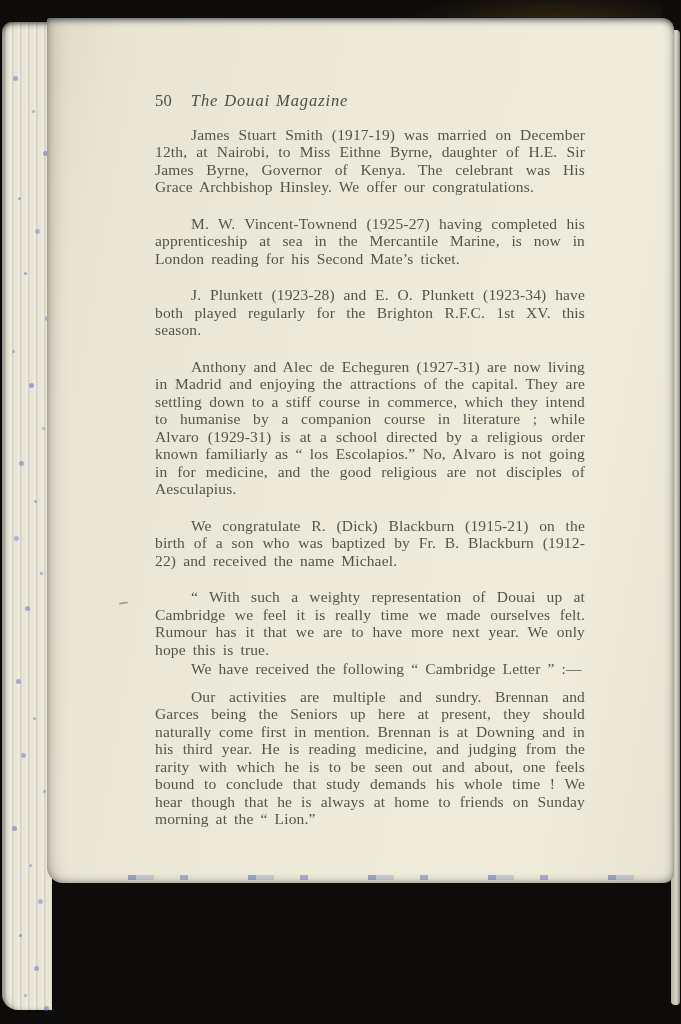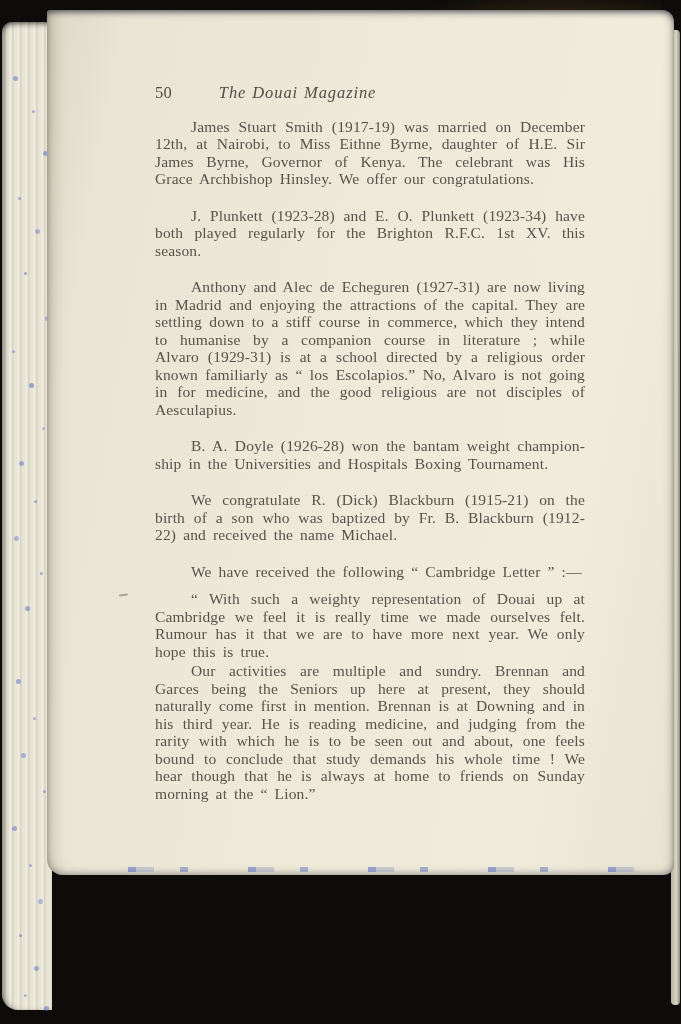--- a/index.html
+++ b/index.html
@@ -54,21 +54,21 @@
   }
   
   .page-behind {
     position: absolute; right: 1px; top: 30px;
     width: 9px; height: 975px;
     border-radius: 4px;
     background: linear-gradient(90deg, #b7b2a0, #dad5c3 60%, #8d887a);
   }
   
   .page {
-    position: absolute; left: 47px; top: 10px;
+    position: absolute; left: 47px; top: 18px;
     width: 627px; height: 865px;
     border-radius: 3px 12px 10px 16px;
     background: linear-gradient(100deg, #ddd8c7 0%, #e9e5d5 10%, #edead9 45%, #efecdc 80%, #e8e4d3 100%);
     box-shadow:
       inset 0 5px 6px -3px rgba(15,18,40,.65),
       inset -7px 0 12px -8px rgba(0,0,0,.4),
       inset 12px 0 20px -14px rgba(70,60,35,.55),
       inset 0 -5px 8px -5px rgba(30,35,60,.45);
     font-family: Liberation Serif, serif;
   }
@@ -98,21 +98,21 @@
     word-spacing: 3px; letter-spacing: .15px;
   }
   .header {
     display: flex; align-items: baseline;
     margin: 0 0 16px 0;
     font-size: 16.5px;
     color: #504e46;
     text-align: left; word-spacing: 1px;
   }
   .page-num { font-style: normal; }
-  .mag-title { font-style: italic; margin-left: 47px; letter-spacing: .9px; }
+  .mag-title { font-style: italic; margin-left: 19px; letter-spacing: .9px; }
   p.para {
     margin: 0 16px 19px 0;
     text-indent: 36px;
   }
   p.para.m-small { margin-bottom: 10px; }
   p.para.m-tiny  { margin-bottom: 2px; }
   p.para.m-none  { margin-bottom: 0; }
 </style>
 </head>
 <body>
@@ -126,24 +126,24 @@
 
   <div class="page-behind"></div>
 
   <div class="page">
     <div class="text-block">
       <div class="header">
         <span class="page-num">50</span>
         <span class="mag-title">The Douai Magazine</span>
       </div>
       <p class="para">James Stuart Smith (1917-19) was married on December 12th, at Nairobi, to Miss Eithne Byrne, daughter of H.E. Sir James Byrne, Governor of Kenya.  The celebrant was His Grace Archbishop Hinsley.  We offer our congratulations.</p>
+      <p class="para">M. W. Vincent-Townend (1925-27) having completed his apprenticeship at sea in the Mercantile Marine, is now in London reading for his Second Mate’s ticket.</p>
       <p class="para">J. Plunkett (1923-28) and E. O. Plunkett (1923-34) have both played regularly for the Brighton R.F.C. 1st XV. this season.</p>
       <p class="para">Anthony and Alec de Echeguren (1927-31) are now living in Madrid and enjoying the attractions of the capital.  They are settling down to a stiff course in commerce, which they intend to humanise by a companion course in literature ; while Alvaro (1929-31) is at a school directed by a religious order known familiarly as “ los Escolapios.”  No, Alvaro is not going in for medicine, and the good religious are not disciples of Aesculapius.</p>
-      <p class="para">B. A. Doyle (1926-28) won the bantam weight champion-ship in the Universities and Hospitals Boxing Tournament.</p>
       <p class="para">We congratulate R. (Dick) Blackburn (1915-21) on the birth of a son who was baptized by Fr. B. Blackburn (1912-22) and received the name Michael.</p>
+      <p class="para m-tiny">“ With such a weighty representation of Douai up at Cambridge we feel it is really time we made ourselves felt.  Rumour has it that we are to have more next year.  We only hope this is true.</p>
       <p class="para m-small">We have received the following “ Cambridge Letter ” :—</p>
-      <p class="para m-tiny">“ With such a weighty representation of Douai up at Cambridge we feel it is really time we made ourselves felt.  Rumour has it that we are to have more next year.  We only hope this is true.</p>
       <p class="para m-none">Our activities are multiple and sundry.  Brennan and Garces being the Seniors up here at present, they should naturally come first in mention.  Brennan is at Downing and in his third year.  He is reading medicine, and judging from the rarity with which he is to be seen out and about, one feels bound to conclude that study demands his whole time !  We hear though that he is always at home to friends on Sunday morning at the “ Lion.”</p>
     </div>
     <div class="margin-mark"></div>
     <div class="bottom-smudge"></div>
   </div>
 </div>
 
 </body></html>

